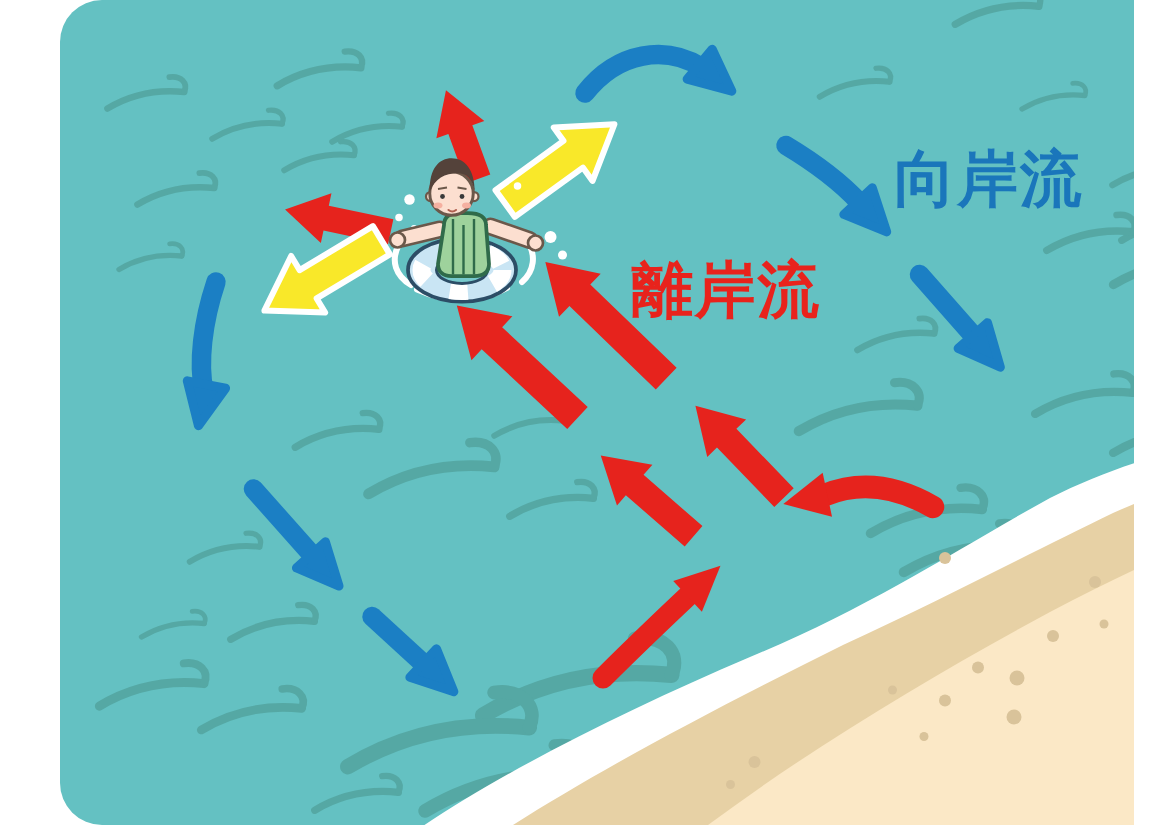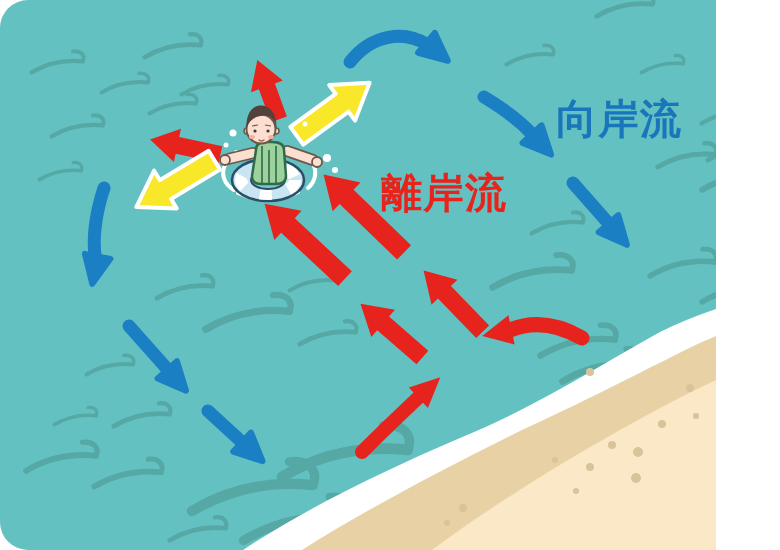--- a/index.html
+++ b/index.html
@@ -1,17 +1,17 @@
 <!DOCTYPE html>
 <html><head>
 <meta charset="utf-8">
 <style>
   html,body{margin:0;padding:0;background:#ffffff;}
   .scene{position:relative;width:716px;height:550px;background:#ffffff;overflow:hidden;
-         font-family:"DejaVu Sans",sans-serif;}
+         font-family:"DejaVu Sans",sans-serif;margin-left:40px;}
   .scene svg{position:absolute;left:0;top:0;display:block;}
   .current-label{font-family:"DejaVu Sans",sans-serif;font-weight:bold;font-size:41px;letter-spacing:1px;}
   .wave-path{fill:none;stroke-linecap:round;}
   .arrow-shaft{fill:none;stroke-linecap:round;}
 </style>
 </head>
 <body>
 
 <div class="scene">
 <svg width="780" height="550" viewBox="0 0 780 550">

